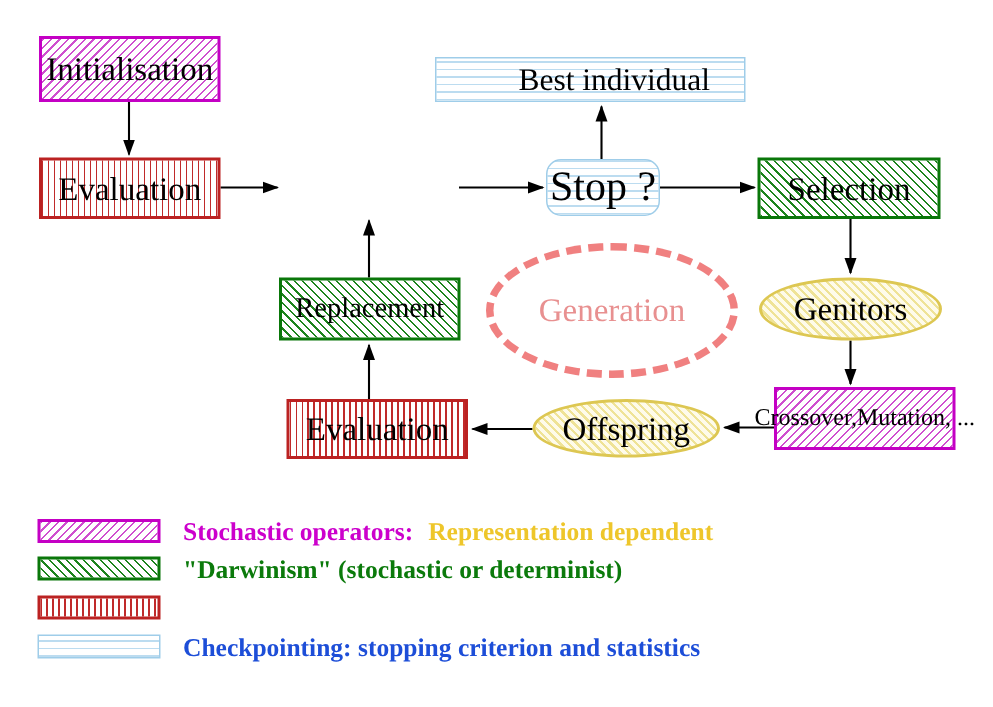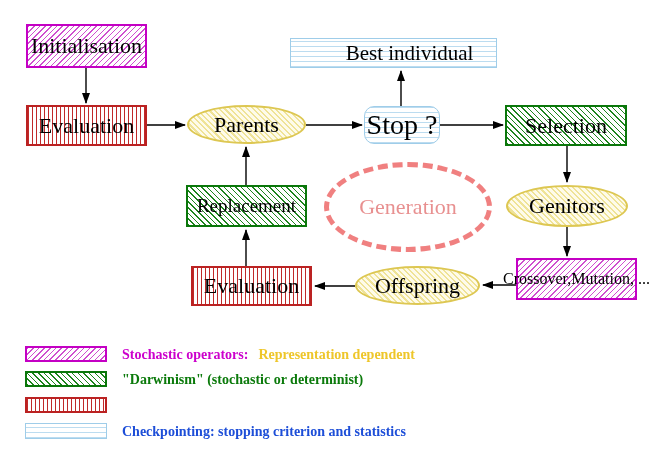--- a/index.html
+++ b/index.html
@@ -52,21 +52,21 @@
   
   #arrows { position:absolute; left:0; top:0; pointer-events:none; }
   
   .swatch { position:absolute; left:25px; width:82px; height:16px; box-sizing:border-box; }
   #sw-stochastic { top:346px; }
   #sw-darwinism  { top:371px; }
   #sw-cpu        { top:397px; }
   #sw-checkpoint { top:423px; }
   .legend-label {
     position:absolute; left:122px; height:18px; display:flex; align-items:center; gap:10px;
-    font-size:14px; font-weight:bold; white-space:nowrap;
+    font-size:17px; font-weight:bold; white-space:nowrap;
   }
   #lt-stochastic { top:346px; }
   #lt-darwinism  { top:371px; }
   #lt-cpu        { top:396px; }
   #lt-checkpoint { top:423px; }
   .c-magenta { color:#cc00cc; }
   .c-gold    { color:#eec62a; }
   .c-green   { color:#0b7a0b; }
   .c-darkred { color:#bb1111; }
   .c-blue    { color:#1d4ed8; }
@@ -94,21 +94,20 @@
       <line x1="355" y1="286" x2="315" y2="286" marker-end="url(#ah)"></line>
       <line x1="246" y1="266" x2="246" y2="230" marker-end="url(#ah)"></line>
       <line x1="246" y1="185" x2="246" y2="147" marker-end="url(#ah)"></line>
     </g>
   </svg>
 
   <div id="n-init" class="node hatch-m">Initialisation</div>
 
   <div id="n-eval1" class="node stripe-r">Evaluation</div>
 
-  <div id="n-parents" class="node ellipse-y">Parents</div>
 
   <div id="n-best" class="node stripe-c">Best individual</div>
 
   <div id="n-stop" class="node stripe-c">Stop ?</div>
 
   <div id="n-selection" class="node hatch-g">Selection</div>
 
   <div id="n-replacement" class="node hatch-g">Replacement</div>
 
   <div id="n-genitors" class="node ellipse-y">Genitors</div>

